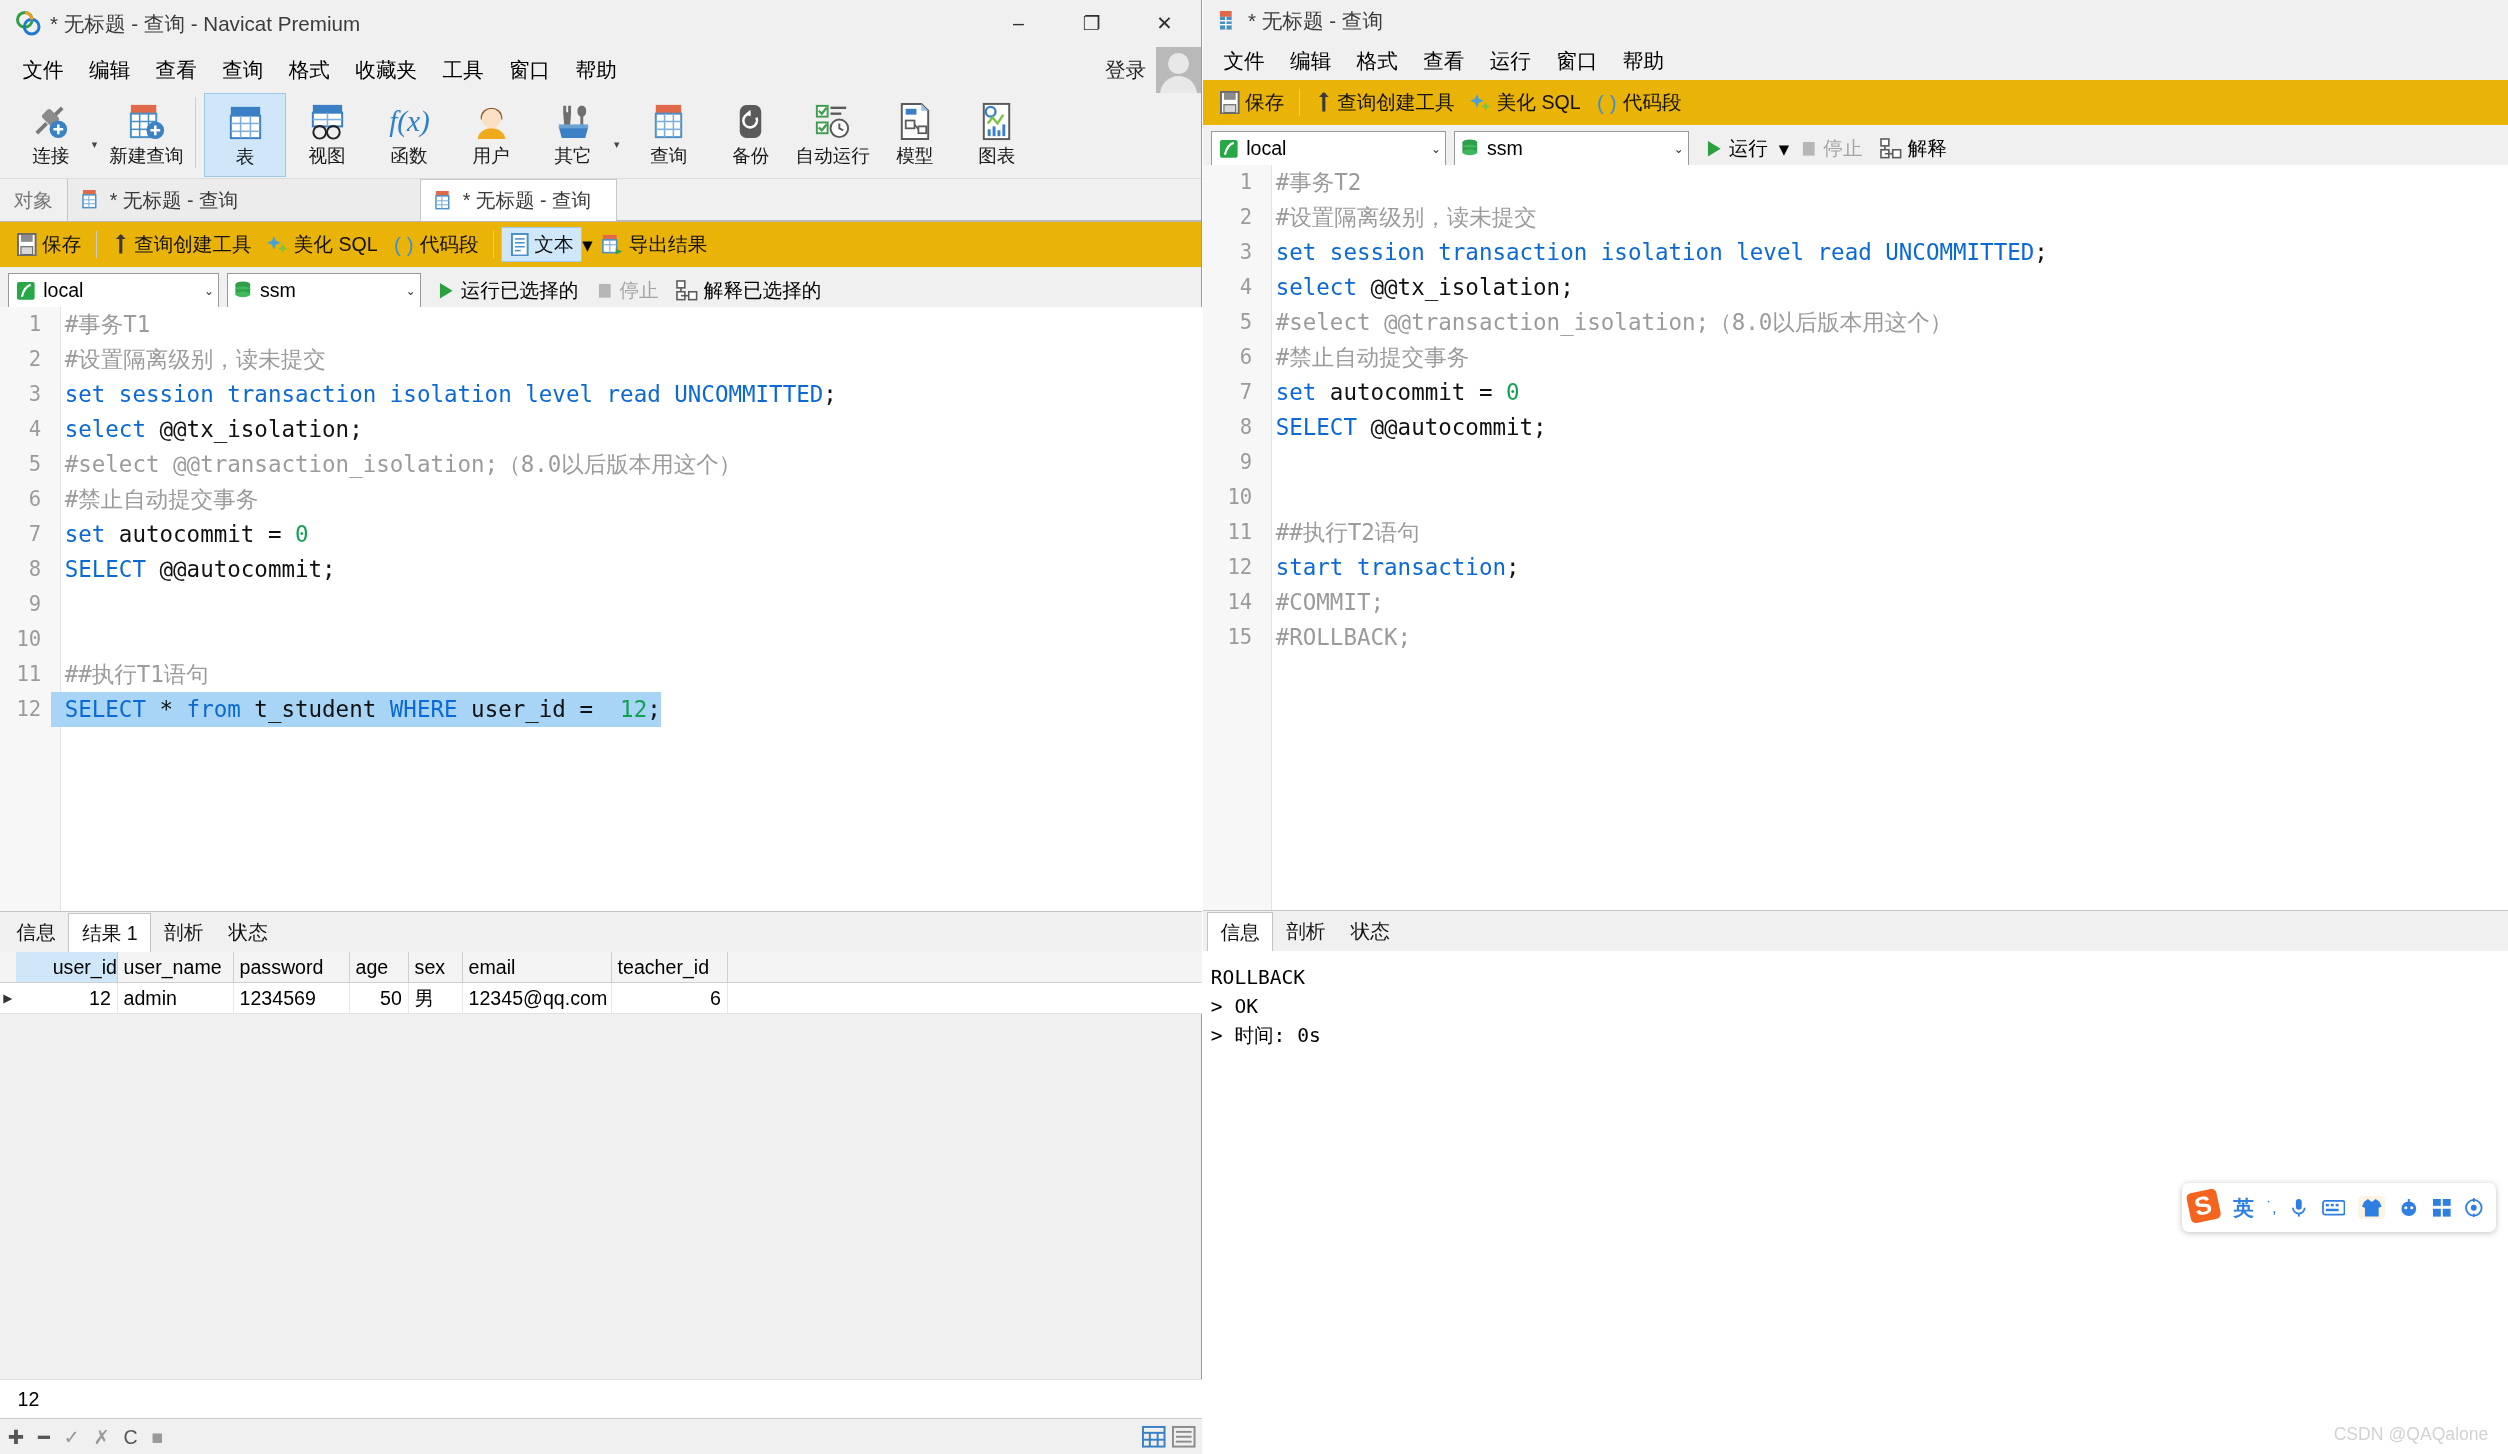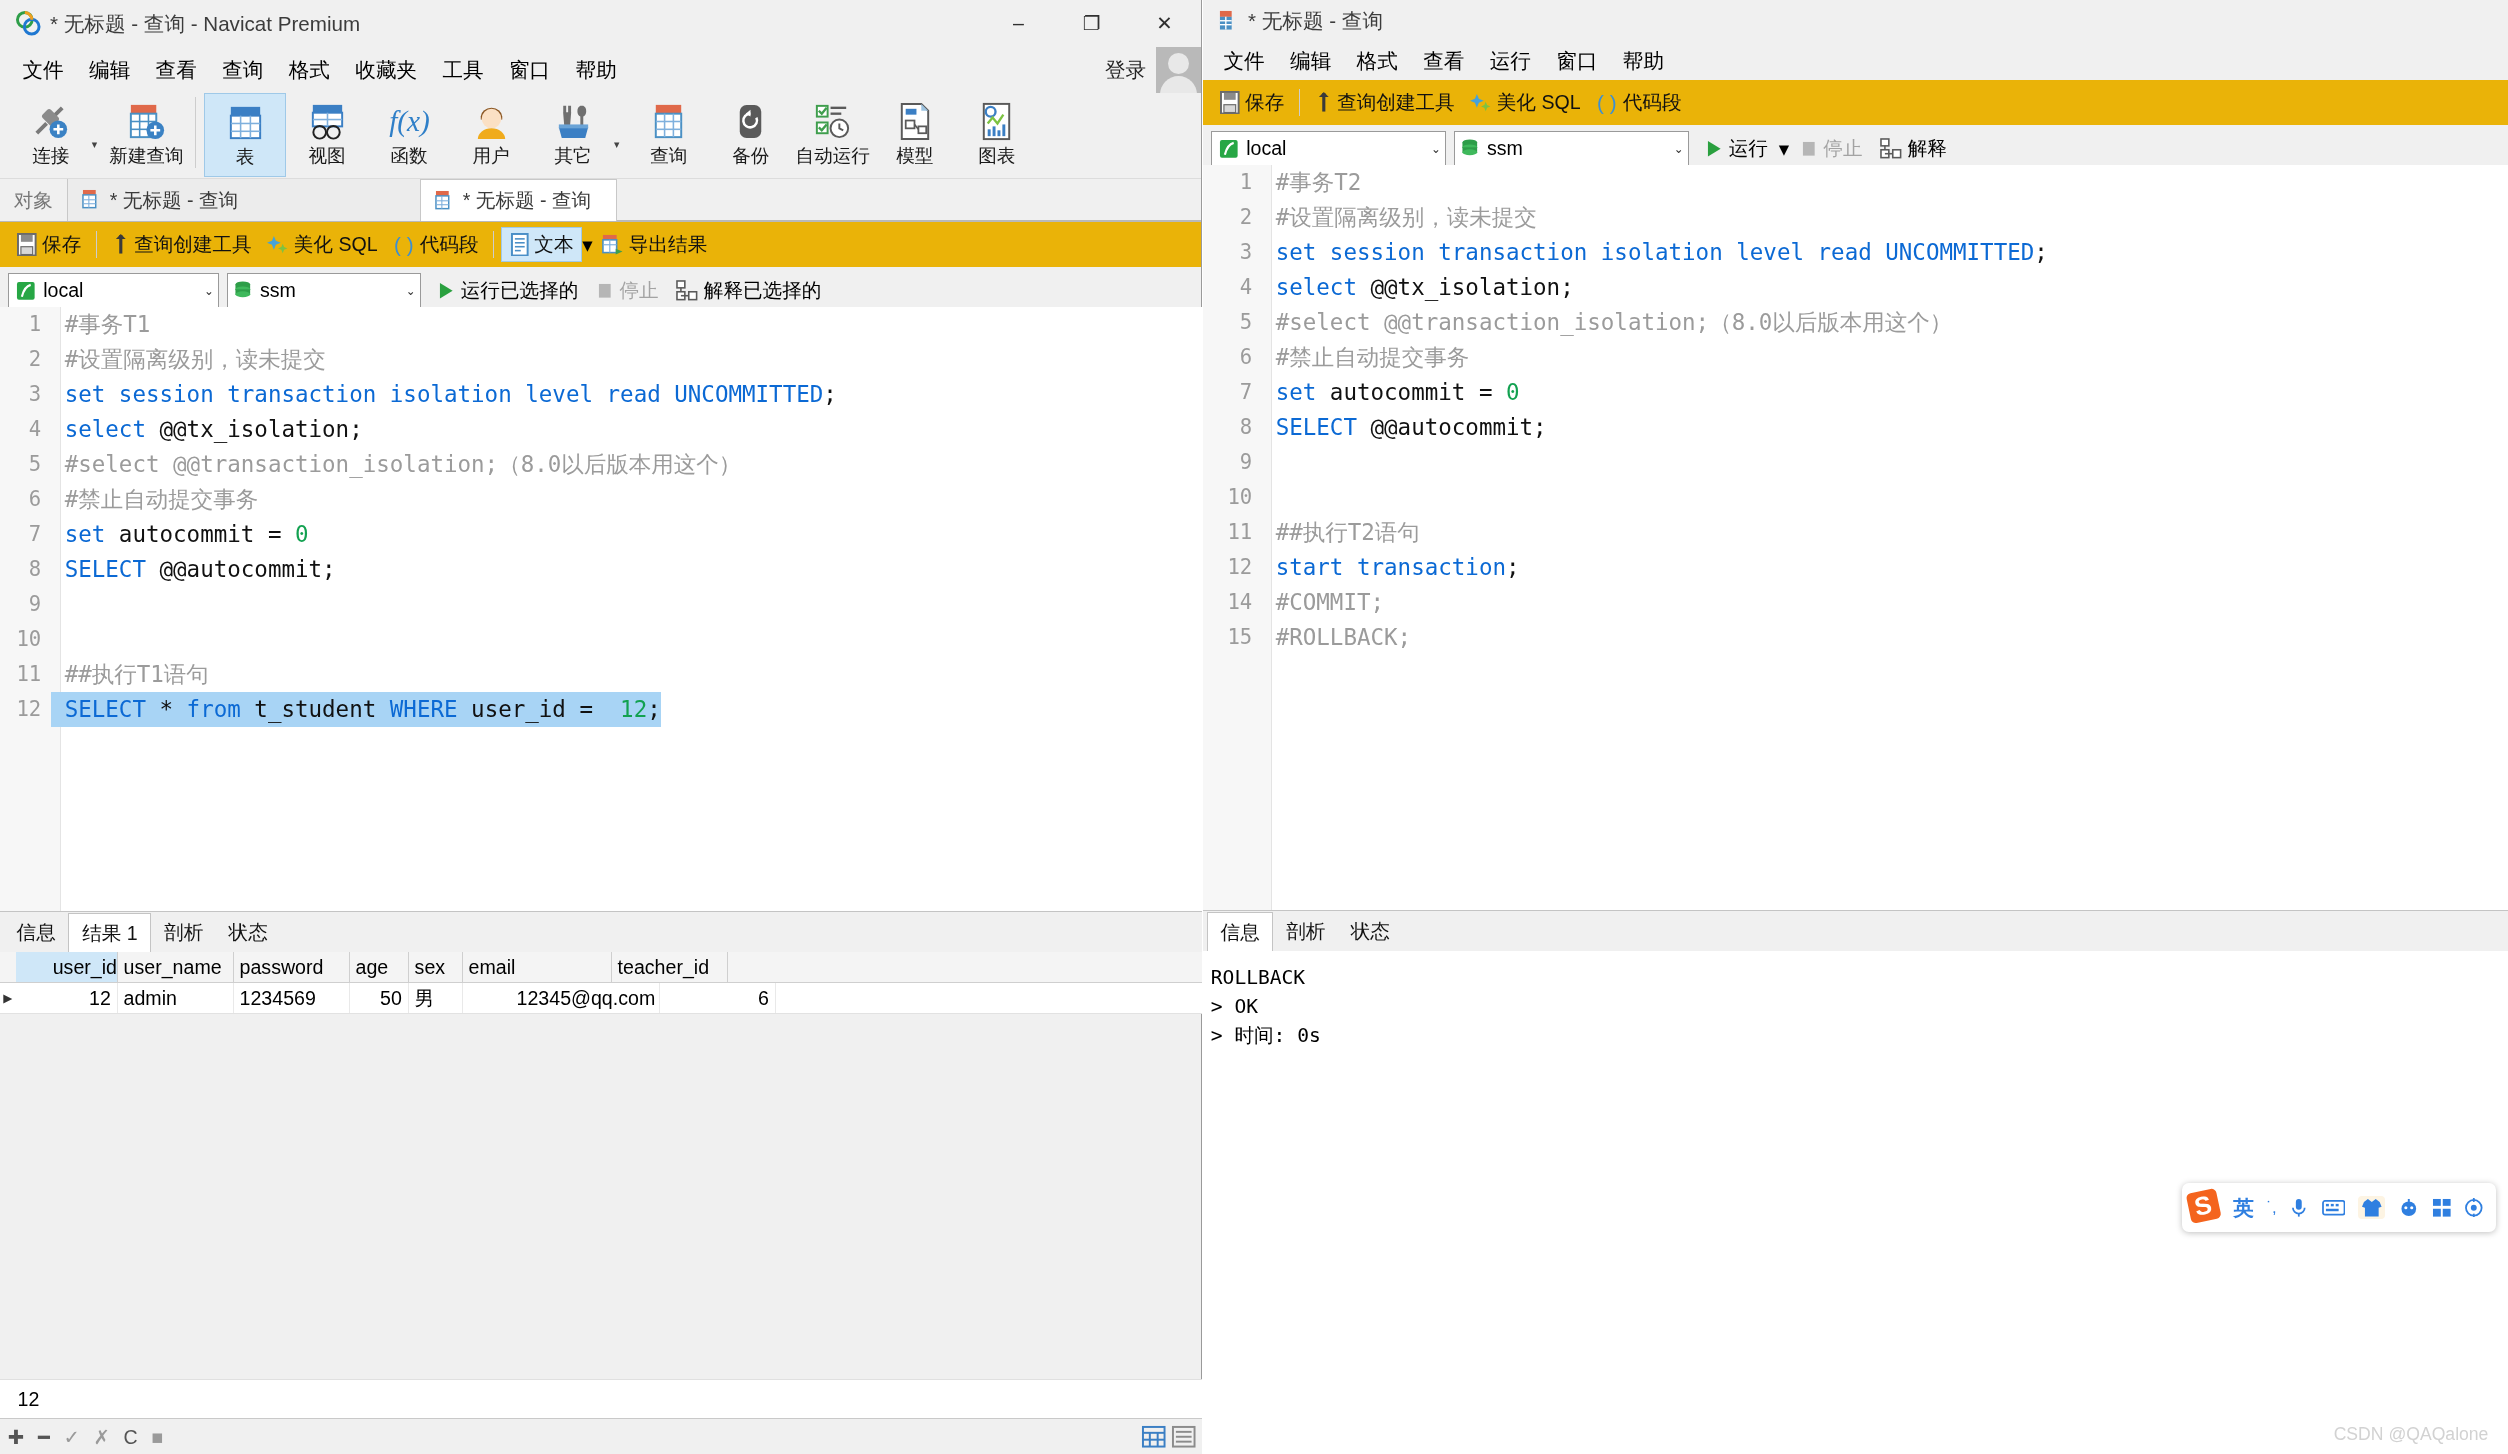--- a/index.html
+++ b/index.html
@@ -535,21 +535,21 @@
         <div class="gh" style="width: 116px;">teacher_id</div>
       </div>
     <div id="left-grid-body">
         <div class="grid-row">
           <div class="rowmark">▶</div>
           <div class="gc r" style="width: 102px;">12</div>
           <div class="gc" style="width: 116px;">admin</div>
           <div class="gc" style="width: 116px;">1234569</div>
           <div class="gc r" style="width: 59px;">50</div>
           <div class="gc" style="width: 54px;">男</div>
-          <div class="gc" style="width: 149px; margin-left: 48px;">12345@qq.com</div>
+          <div class="gc" style="width: 149px;">12345@qq.com</div>
           <div class="gc r" style="width: 116px;">6</div>
         </div>
       </div>
   </div>
 
   <div class="pagecount">
     <span>12</span>
   </div>
 
   <div class="statusbar">

